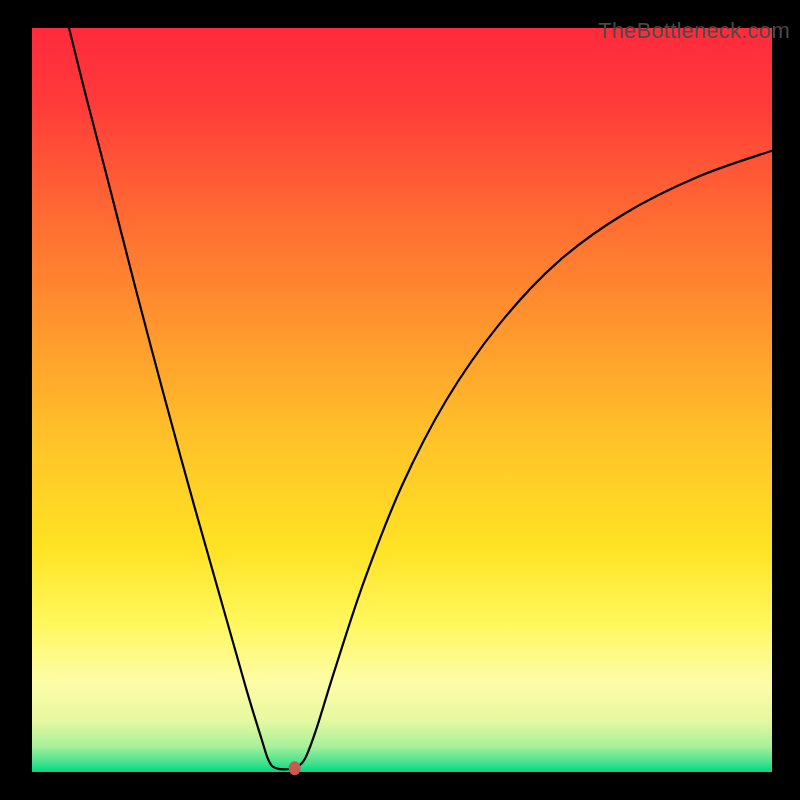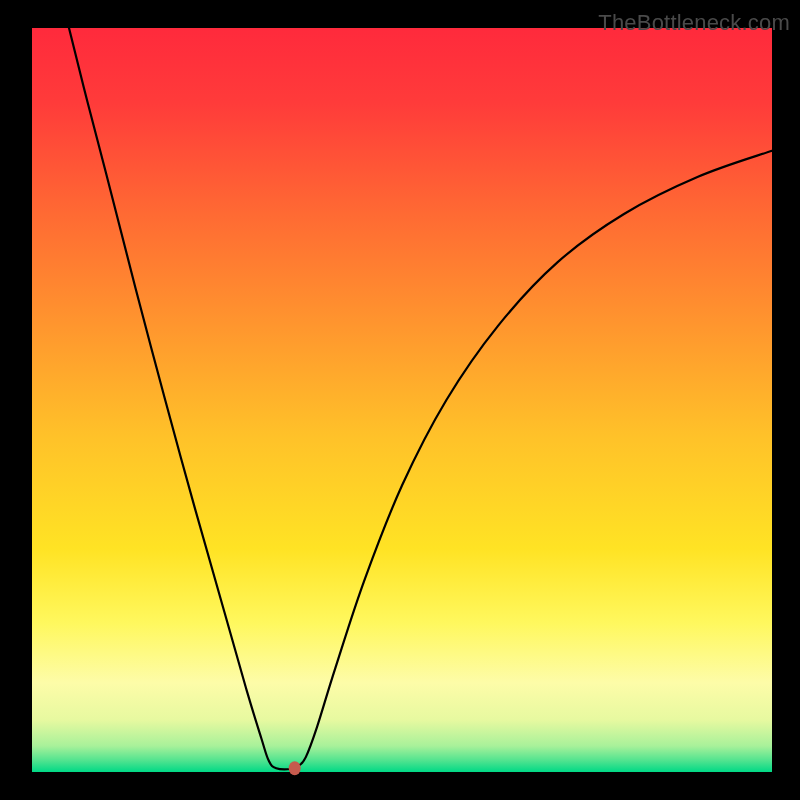--- a/index.html
+++ b/index.html
@@ -12,21 +12,21 @@
     overflow: hidden;
   }
   .frame {
     position: relative;
     width: 800px;
     height: 800px;
     background: #000;
   }
   .watermark {
     position: absolute;
-    top: 10px;
+    top: 18px;
     right: 10px;
     color: #4a4a4a;
     font-size: 22px;
     font-weight: 500;
     letter-spacing: 0.2px;
     z-index: 10;
     user-select: none;
   }
   svg {
     position: absolute;

